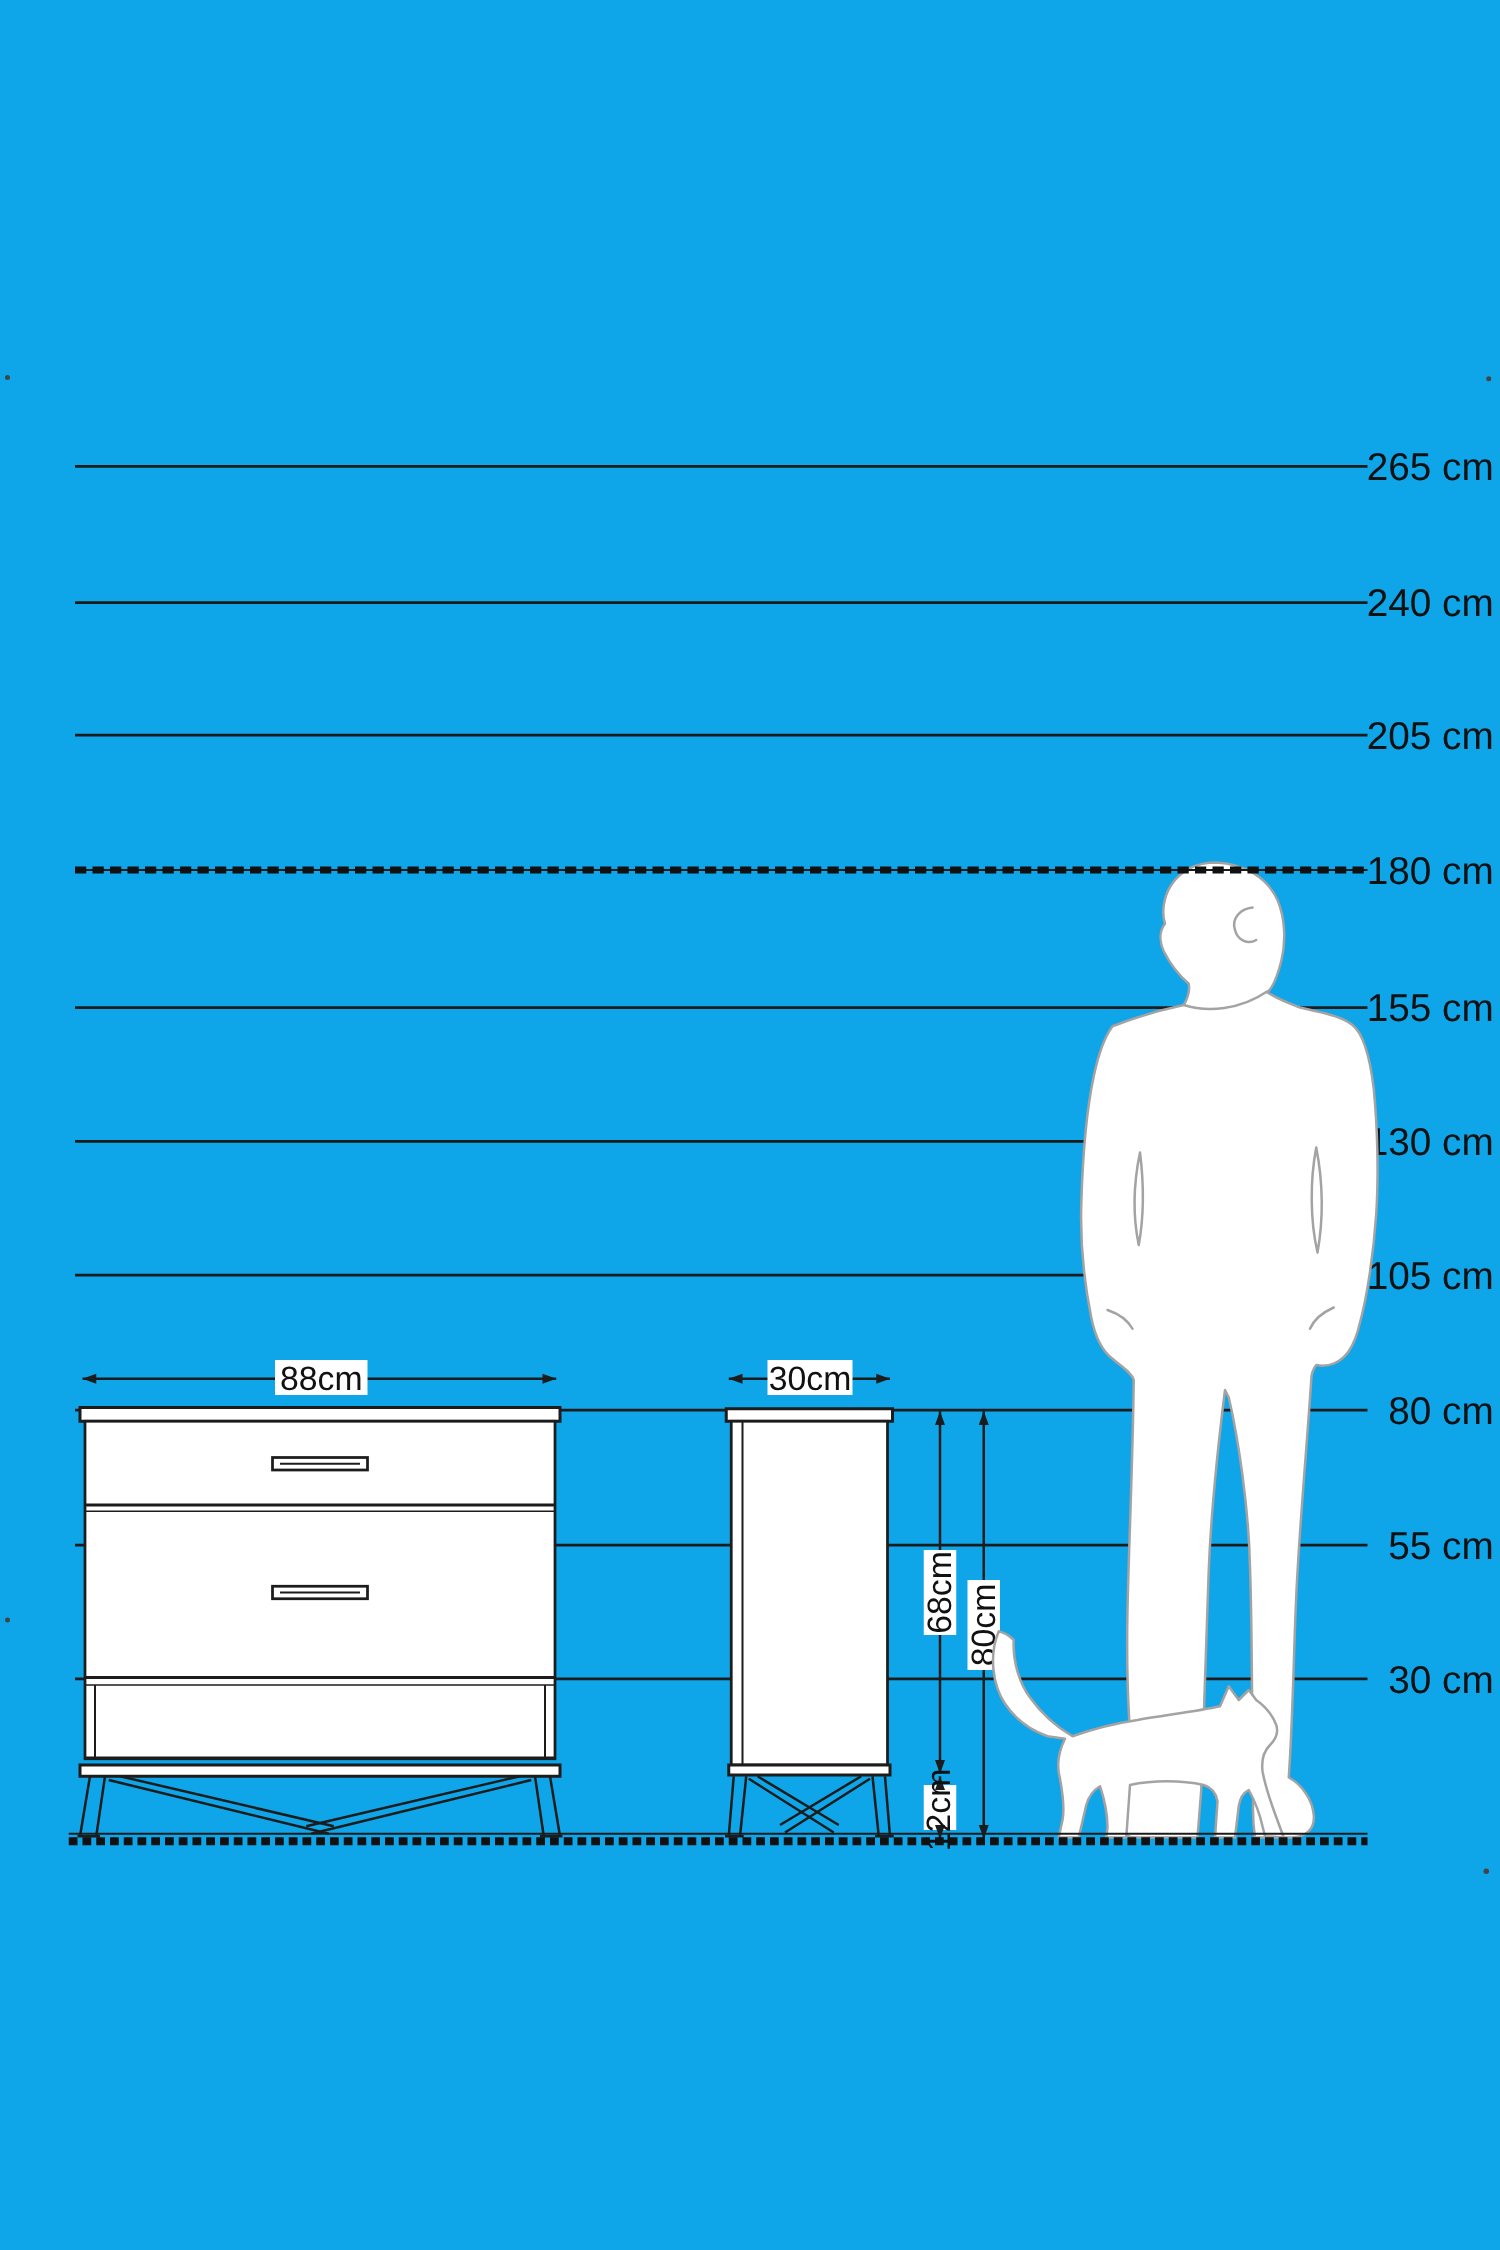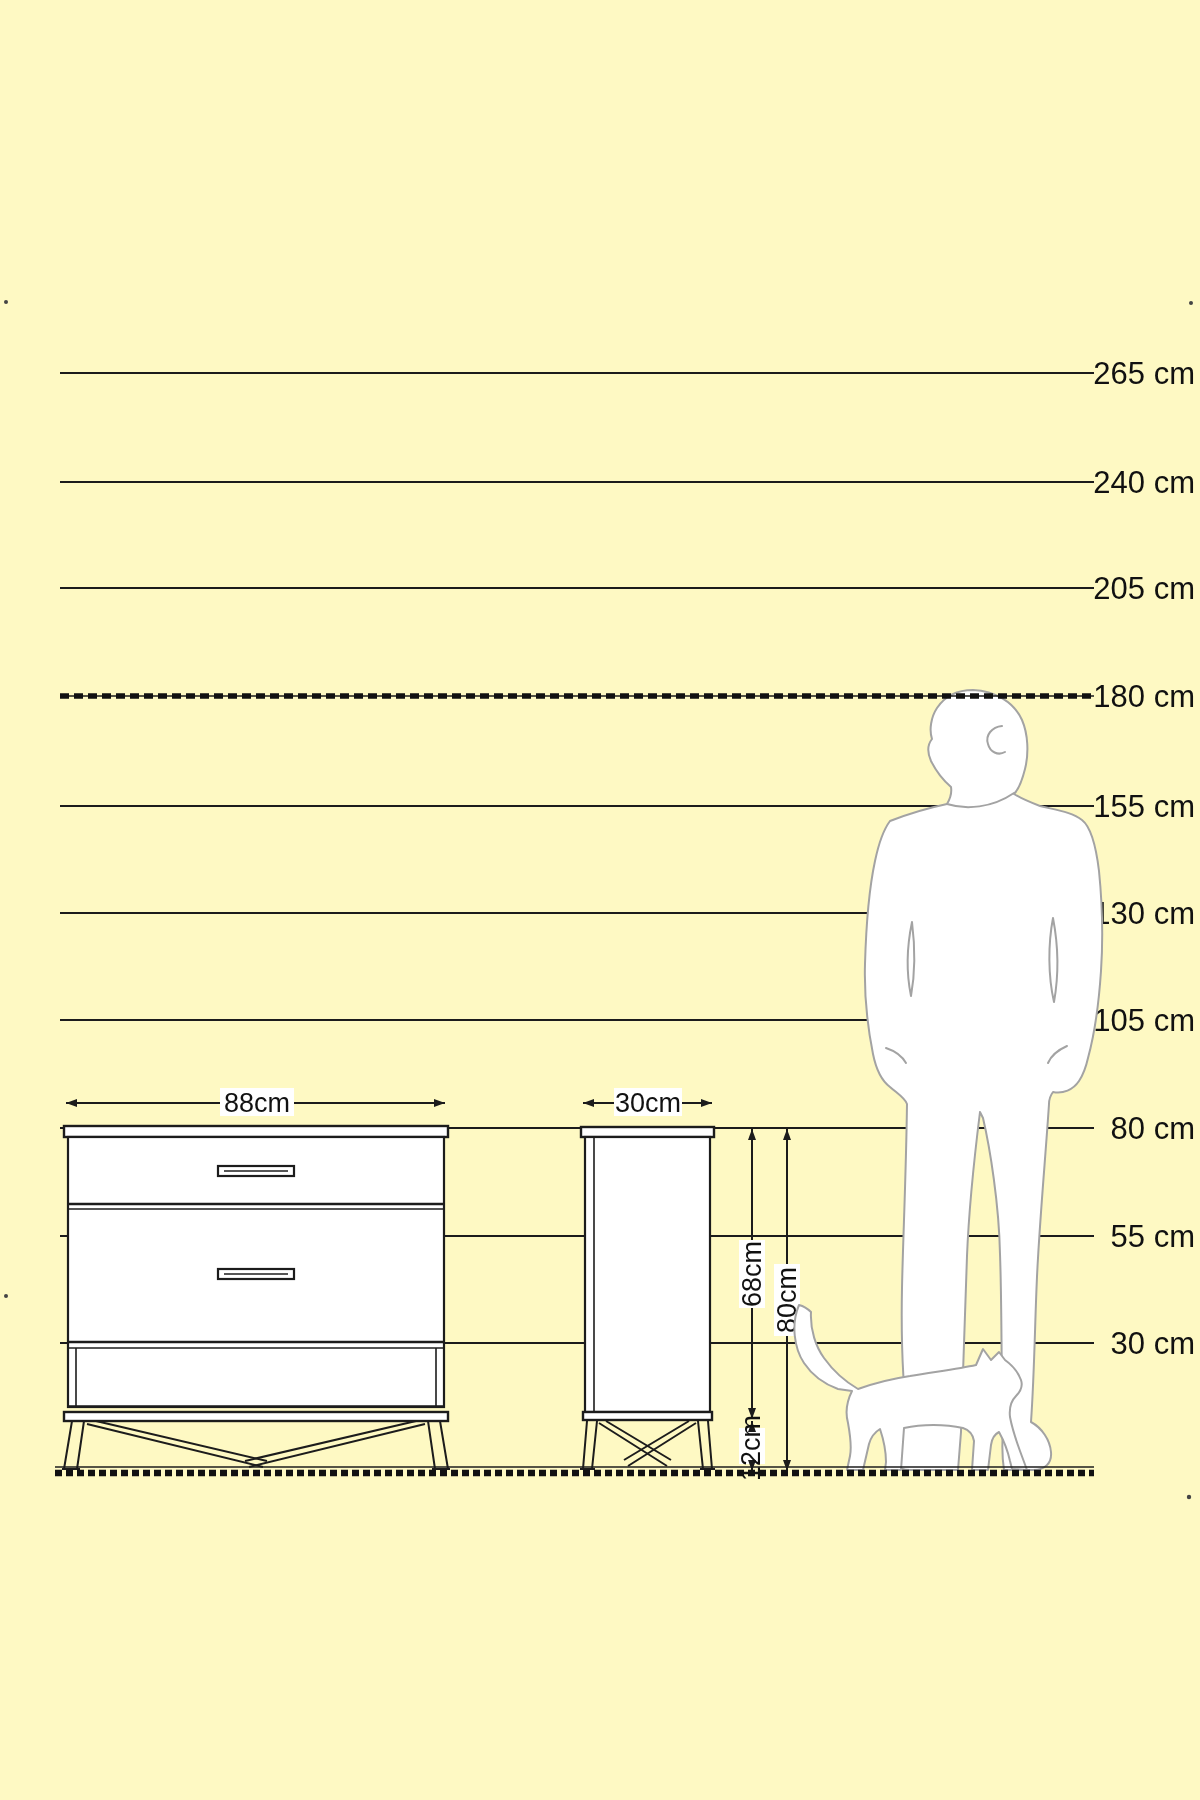--- a/index.html
+++ b/index.html
@@ -1,17 +1,17 @@
 <!DOCTYPE html>
 <html><head>
 <meta charset="utf-8">
 <style>
   html,body{margin:0;padding:0;background:#ffffff;}
   body{font-family:"Liberation Sans", sans-serif;}
-  .page{width:1200px;height:1800px;position:relative;background:#fef9c3;overflow:hidden;}
+  .page{width:1200px;height:1800px;position:relative;background:#0ea5e9;overflow:hidden;}
   svg{display:block;}
   text{fill:#111111;}
   .scale-label{font-size:31px;}
   .dim-label{font-size:27px;}
 </style>
 </head>
 <body>
 
 <div class="page">
 <svg width="1200" height="1800" viewBox="0 0 1200 1800" xmlns="http://www.w3.org/2000/svg">

